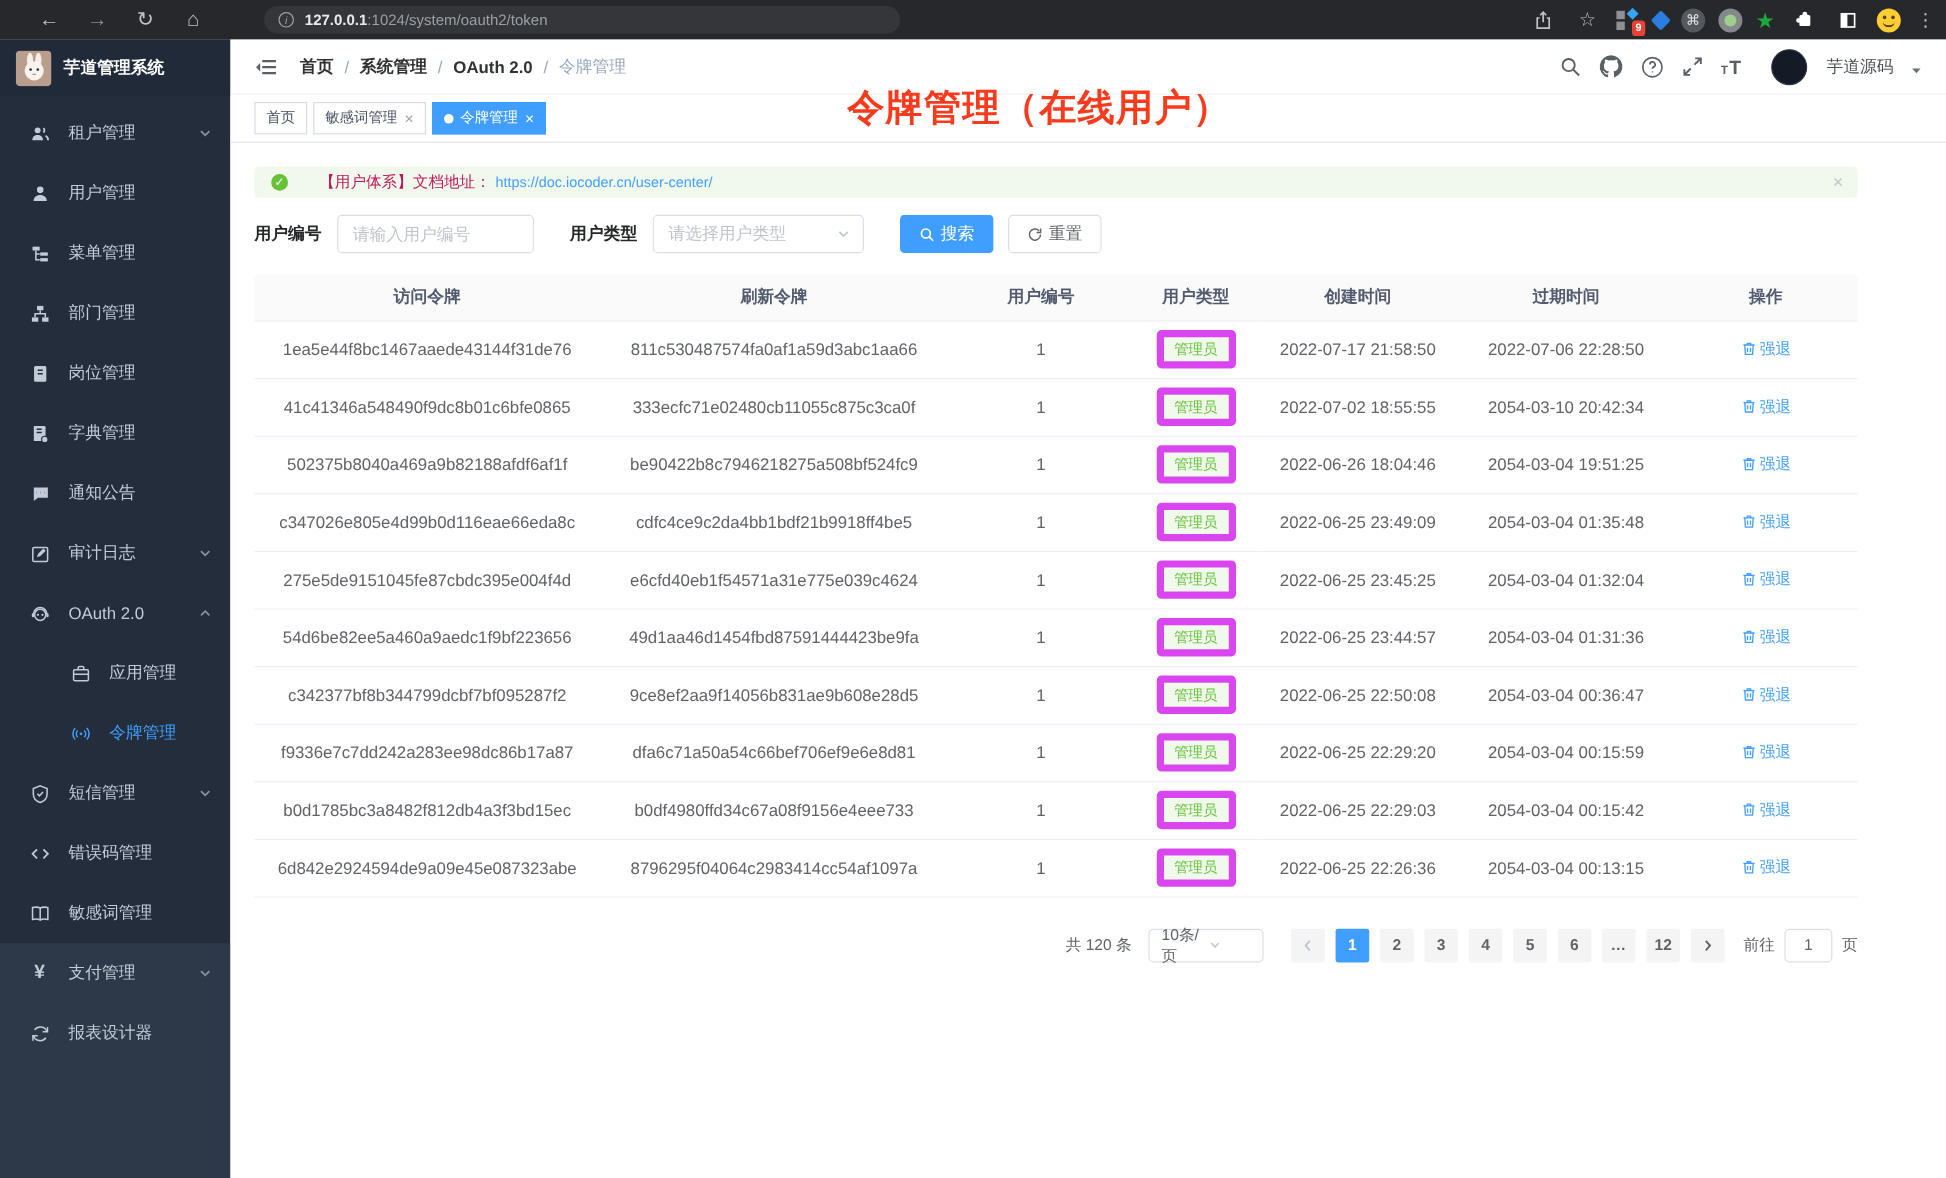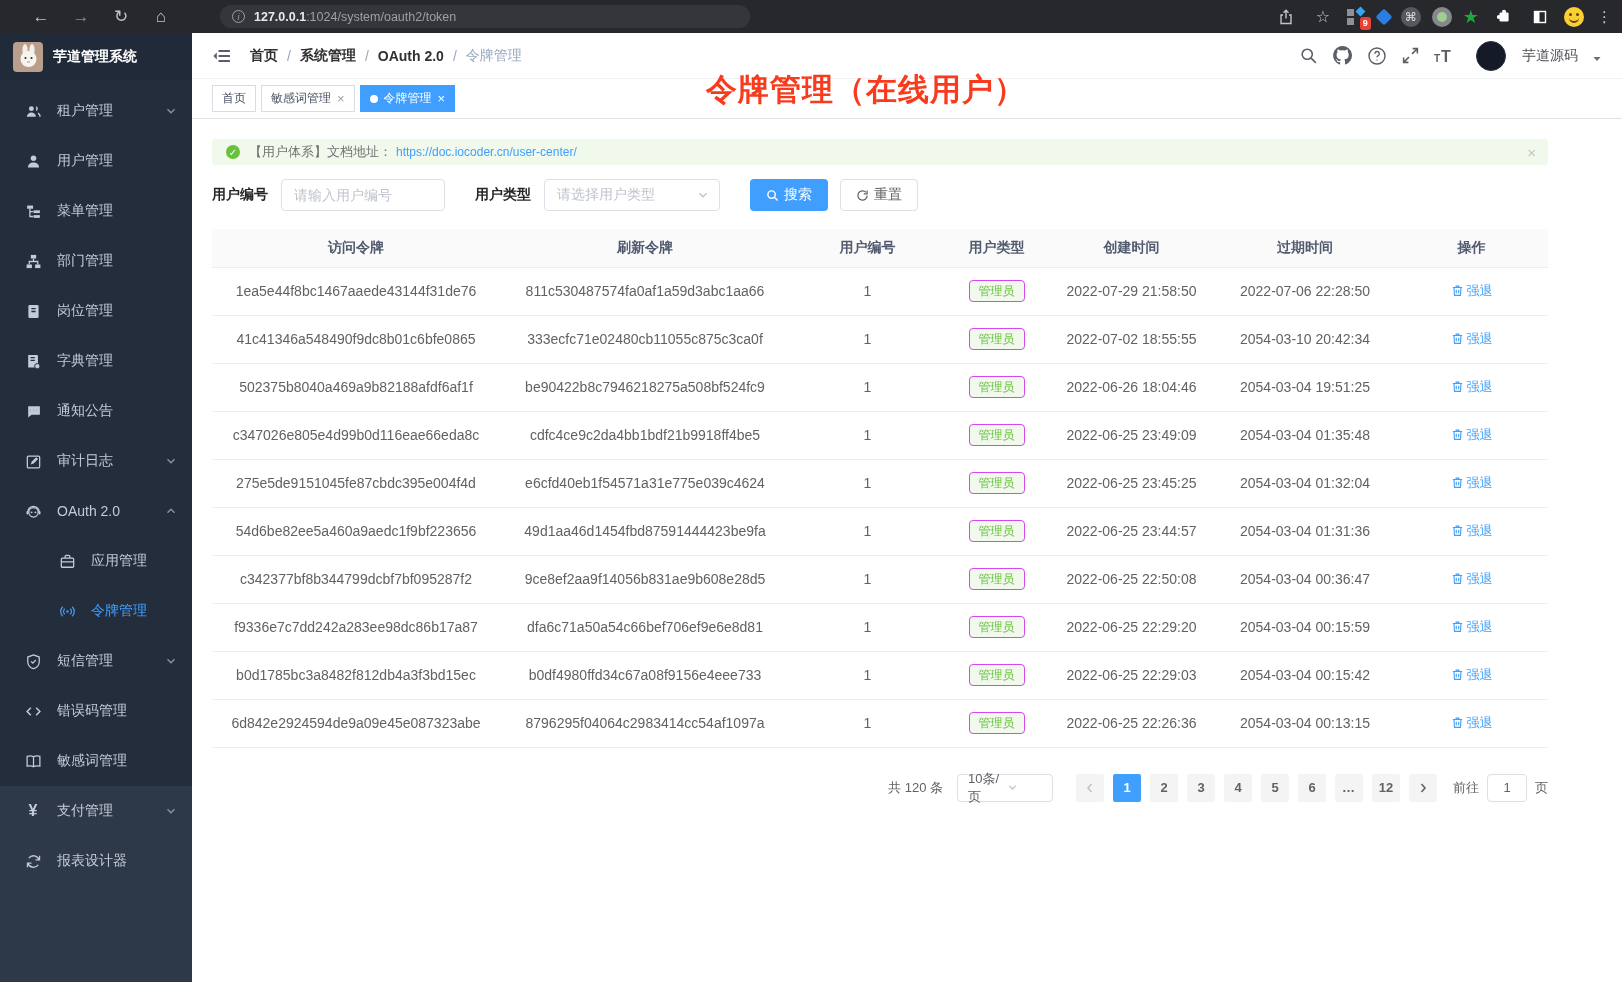--- a/index.html
+++ b/index.html
@@ -88,21 +88,21 @@
   
   .annotation { position:absolute; left:706px; top:69px; font-size:31px; font-weight:700;
     letter-spacing:1px; z-index:50; pointer-events:none; }
 
   
   .content { padding:20px 74px 0 20px; }
   .alert { height:26px; background:#f0f9eb; border-radius:4px; display:flex; align-items:center;
     padding:0 14px; position:relative; }
   .check-circle { width:14px; height:14px; border-radius:50%; background:#67c23a; color:#fff;
     font-size:10px; display:flex; align-items:center; justify-content:center; flex:none; }
-  .alert-text { margin-left:9px; font-size:13px; color:#737373; }
+  .alert-text { margin-left:26px; font-size:13px; color:#be185d; }
   .alert-link { font-size:12px; color:#409eff; margin-left:4px; cursor:pointer; }
   .alert-close { position:absolute; right:12px; color:#c0c4cc; font-size:15px; cursor:pointer; }
 
   .filters { margin-top:14px; display:flex; align-items:center; font-size:14px; }
   .f-label { font-weight:700; color:#242628; margin-right:13px; }
   .f-input { width:164px; height:32px; border:1px solid #dcdfe6; border-radius:4px;
     padding:0 12px; font-size:14px; color:#606266; outline:none;
     font-family:"Liberation Sans","DejaVu Sans",sans-serif; }
   .f-input::placeholder { color:#bfc4cc; }
   .f-select { width:176px; height:32px; border:1px solid #dcdfe6; border-radius:4px;
@@ -114,21 +114,21 @@
     padding:0 15px; font-size:14px; cursor:pointer; border:1px solid transparent; }
   .btn-primary { background:#409eff; color:#fff; }
   .btn-plain { background:#fff; border-color:#dcdfe6; color:#606266; margin-left:12px; }
 
   table { width:100%; border-collapse:collapse; table-layout:fixed; margin-top:18px; }
   thead th { height:38px; background:#fafafa; font-size:14px; font-weight:700; color:#515a6e;
     text-align:center; border-bottom:1px solid #ebeef5; }
   tbody td { height:48px; font-size:14px; color:#606266; text-align:center;
     border-bottom:1px solid #ebeef5; white-space:nowrap; overflow:hidden; }
   .badge-success { display:inline-block; padding:2px 9px; font-size:12px; color:#67c23a;
-    background:#f0f9eb; border:1px solid #d946ef; border-radius:4px; line-height:1.4; }
+    background:#f0f9eb; border:6px solid #d946ef; border-radius:4px; line-height:1.4; }
   .link-danger { color:#409eff; font-size:13px; cursor:pointer; display:inline-flex;
     align-items:center; gap:3px; }
 
   .pagination { margin-top:26px; display:flex; align-items:center; justify-content:flex-end;
     font-size:13px; color:#606266; }
   .pg-total { margin-right:14px; }
   .pg-size { width:96px; height:28px; border:1px solid #dcdfe6; border-radius:4px;
     display:flex; align-items:center; padding:0 7px 0 10px; cursor:pointer; margin-right:14px; }
   .pg-size span { flex:1; color:#606266; }
   .pg-size .sel-arrow { color:#c0c4cc; display:flex; }
@@ -530,21 +530,21 @@
               <th>过期时间</th>
               <th>操作</th>
             </tr>
           </thead>
         <tbody id="tbody">
             <tr>
               <td>1ea5e44f8bc1467aaede43144f31de76</td>
               <td>811c530487574fa0af1a59d3abc1aa66</td>
               <td>1</td>
               <td><span class="badge-success">管理员</span></td>
-              <td>2022-07-29 21:58:50</td>
+              <td>2022-07-17 21:58:50</td>
               <td>2022-07-06 22:28:50</td>
               <td><span class="link-danger">
                   <span style="display:flex;">
                     <svg width="13" height="13" viewBox="0 0 14 14" fill="none" stroke="currentColor" stroke-width="1.2">
                       <path d="M2 3.8h10M5.5 3.8V2.3h3v1.5M3.2 3.8l.6 8.4h6.4l.6-8.4M5.7 6.2v3.8M8.3 6.2v3.8"></path>
                     </svg>
                   </span>
                   <span>强退</span>
                 </span></td>
             </tr>

